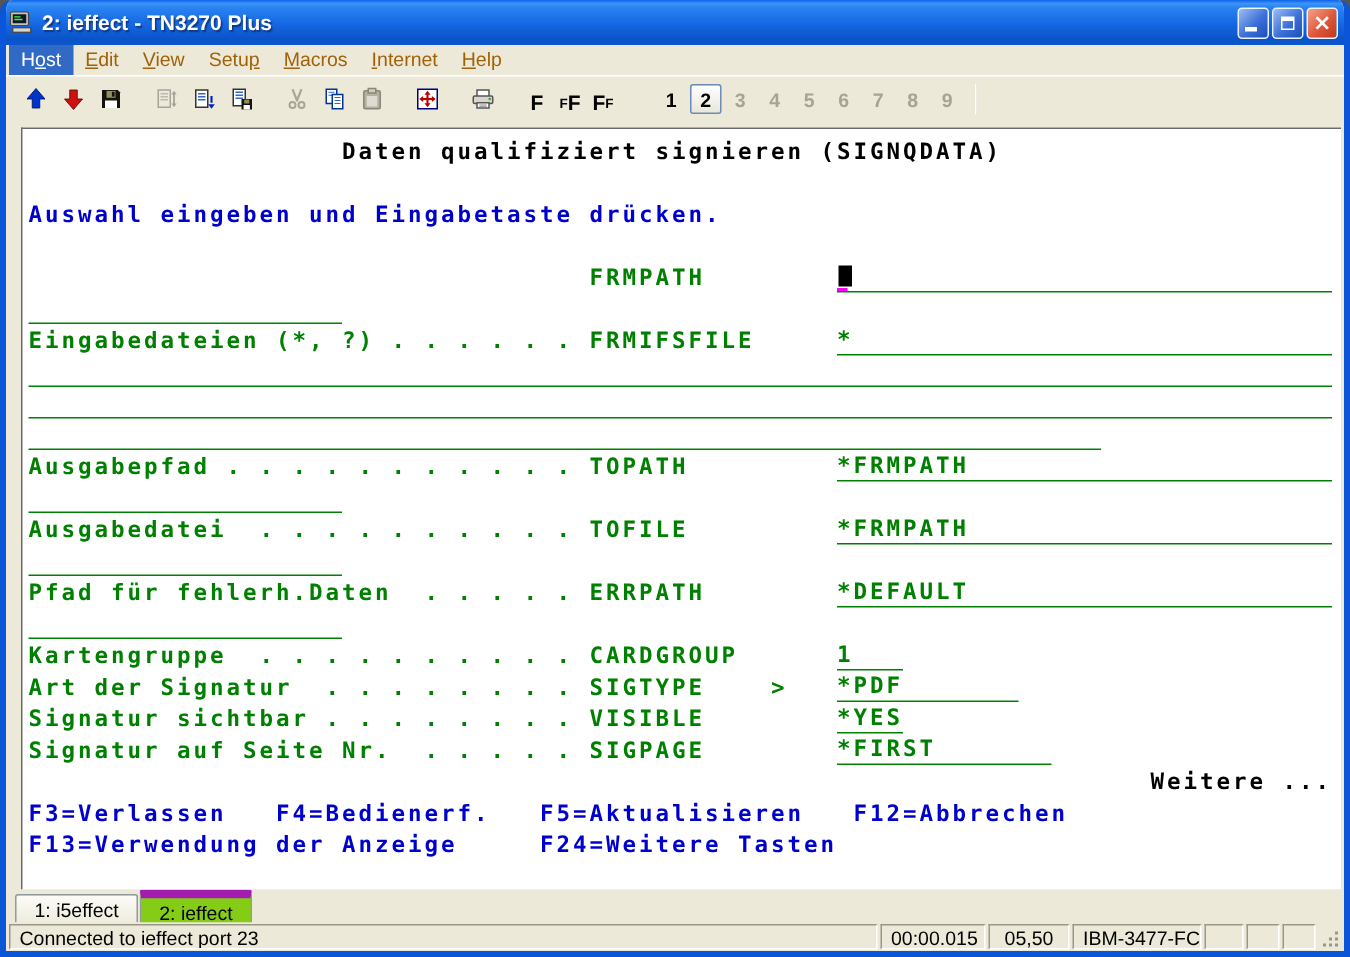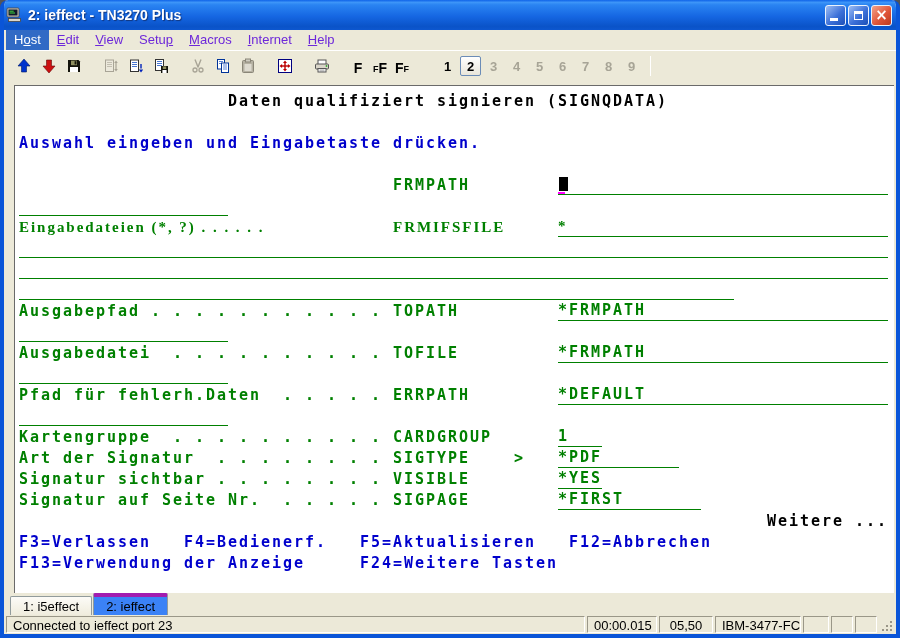--- a/index.html
+++ b/index.html
@@ -14,21 +14,21 @@
   .title-text{color:#fff;font-weight:bold;font-size:14px;margin-left:6px;text-shadow:1px 1px 1px #12357c;flex:1;white-space:nowrap;}
   .winbtns{display:flex;gap:2px;margin-right:2px;}
   .winbtn{width:21px;height:21px;border-radius:3px;border:1px solid #eaf2fd;display:flex;align-items:center;justify-content:center;
     background:linear-gradient(135deg,#9dbdf3 0%,#3c70d8 55%,#1c50b8 100%);cursor:default;position:relative;}
   .winbtn.close{background:linear-gradient(135deg,#f2a289 0%,#e0563a 55%,#bc3a1e 100%);}
   .glyph-min{position:absolute;left:4px;bottom:4px;width:8px;height:3px;background:#fff;}
   .glyph-max{width:9px;height:9px;border:1px solid #fff;border-top:3px solid #fff;}
   .glyph-close{color:#fff;font-weight:bold;font-size:15px;line-height:15px;font-family:"DejaVu Sans",sans-serif;}
   
   .menubar{position:absolute;left:0;top:30px;width:892px;height:20px;background:#ece9d8;display:flex;align-items:center;padding-left:2px;font-size:13px;}
-  .menuitem{padding:2px 8px 3px 8px;color:#6d28d9;}
+  .menuitem{padding:2px 8px 3px 8px;color:#a16207;}
   .menuitem.active{background:#316ac5;color:#fff;}
   .menuitem u{text-decoration:underline;}
   
   .toolbar{position:absolute;left:0;top:50px;width:892px;height:31px;background:#ece9d8;display:flex;align-items:center;padding-left:8px;border-top:1px solid #fff;}
   .tbtn{width:24px;height:24px;display:flex;align-items:center;justify-content:center;margin-right:1px;}
   .tgap{width:12px;}
   .fbtn{width:22px;height:24px;display:flex;align-items:flex-end;justify-content:center;padding-bottom:4px;font-weight:bold;color:#000;}
   .fbtn .big{font-size:14px;line-height:12px;}
   .fbtn .small{font-size:9px;line-height:9px;}
   .numbtn{width:21px;height:20px;display:flex;align-items:center;justify-content:center;font-size:13px;font-weight:bold;color:#000;margin-right:2px;border:1px solid transparent;}
@@ -42,21 +42,21 @@
   .seg{position:absolute;top:0;height:21px;line-height:20px;}
   .seg.green{color:#008000;}
   .seg.blue{color:#0000cc;}
   .seg.title,.seg.black{color:#000;}
   .seg.field{color:#008000;height:20px;line-height:18px;border-bottom:1px solid #008000;}
   .cursor{position:absolute;left:1px;top:2px;width:9px;height:14px;background:#000;}
   .cursor::after{content:"";position:absolute;left:-1px;top:15px;width:7px;height:2px;background:#ff00ff;}
   
   .tabbar{position:absolute;left:0;top:593px;width:892px;height:22px;background:#ece9d8;display:flex;align-items:flex-end;padding-left:6px;}
   .tab{font-size:13px;padding:2px 12px 3px 12px;border:1px solid #919b9c;border-bottom:none;border-radius:2px 2px 0 0;background:linear-gradient(180deg,#fcfbf7,#efecdd);margin-right:1px;height:19px;color:#000;}
-  .tab.active{background:#3b82f6;border-top:4px solid #a21caf;height:22px;padding-top:2px;}
+  .tab.active{background:#84cc16;border-top:6px solid #a21caf;height:22px;padding-top:2px;}
   
   .statusbar{position:absolute;left:0;top:615px;width:892px;height:19px;background:#ece9d8;display:flex;align-items:stretch;padding:1px 2px 1px 2px;font-size:13px;}
   .pane{border:1px solid;border-color:#9a9788 #fff #fff #9a9788;padding:1px 6px 0 6px;margin-right:2px;white-space:nowrap;overflow:hidden;color:#000;}
   .pane.msg{flex:1;}
   .gripbox{width:15px;display:flex;align-items:flex-end;justify-content:flex-end;}
 </style>
 </head>
 <body>
 
 <div class="window">
@@ -209,21 +209,21 @@
         <span class="numbtn disabled">9</span>
       </span>
     <span class="tsep"></span>
   </div>
 
   <div class="terminal" id="terminal">
       <div class="trow" style="top: 47px;"><span class="seg blue" style="left: 4px;">Auswahl eingeben und Eingabetaste drücken.</span></div>
       <div class="trow" style="top: 5px;"><span class="seg title" style="left: 213px;">Daten qualifiziert signieren (SIGNQDATA)</span></div>
       <div class="trow" style="top: 89px;"><span class="seg green" style="left: 378px;">FRMPATH</span><span class="seg field" style="left: 543px; width: 330px;"><span class="cursor"></span></span></div>
       <div class="trow" style="top: 110px;"><span class="seg field" style="left: 4px; width: 209px;"></span></div>
-      <div class="trow" style="top: 131px; font-family: Liberation Serif, serif;"><span class="seg green" style="left: 4px;">Eingabedateien (*, ?) . . . . . .</span><span class="seg green" style="left: 378px;">FRMIFSFILE</span><span class="seg field" style="left: 543px; width: 330px;">*</span></div>
+      <div class="trow" style="top: 131px;"><span class="seg green" style="left: 4px;">Eingabedateien (*, ?) . . . . . .</span><span class="seg green" style="left: 378px;">FRMIFSFILE</span><span class="seg field" style="left: 543px; width: 330px;">*</span></div>
       <div class="trow" style="top: 152px;"><span class="seg field" style="left: 4px; width: 869px;"></span></div>
       <div class="trow" style="top: 173px;"><span class="seg field" style="left: 4px; width: 869px;"></span></div>
       <div class="trow" style="top: 194px;"><span class="seg field" style="left: 4px; width: 715px;"></span></div>
       <div class="trow" style="top: 215px;"><span class="seg green" style="left: 4px;">Ausgabepfad . . . . . . . . . . .</span><span class="seg green" style="left: 378px;">TOPATH</span><span class="seg field" style="left: 543px; width: 330px;">*FRMPATH</span></div>
       <div class="trow" style="top: 236px;"><span class="seg field" style="left: 4px; width: 209px;"></span></div>
       <div class="trow" style="top: 257px;"><span class="seg green" style="left: 4px;">Ausgabedatei  . . . . . . . . . .</span><span class="seg green" style="left: 378px;">TOFILE</span><span class="seg field" style="left: 543px; width: 330px;">*FRMPATH</span></div>
       <div class="trow" style="top: 278px;"><span class="seg field" style="left: 4px; width: 209px;"></span></div>
       <div class="trow" style="top: 299px;"><span class="seg green" style="left: 4px;">Pfad für fehlerh.Daten  . . . . .</span><span class="seg green" style="left: 378px;">ERRPATH</span><span class="seg field" style="left: 543px; width: 330px;">*DEFAULT</span></div>
       <div class="trow" style="top: 320px;"><span class="seg field" style="left: 4px; width: 209px;"></span></div>
       <div class="trow" style="top: 341px;"><span class="seg green" style="left: 4px;">Kartengruppe  . . . . . . . . . .</span><span class="seg green" style="left: 378px;">CARDGROUP</span><span class="seg field" style="left: 543px; width: 44px;">1</span></div>

